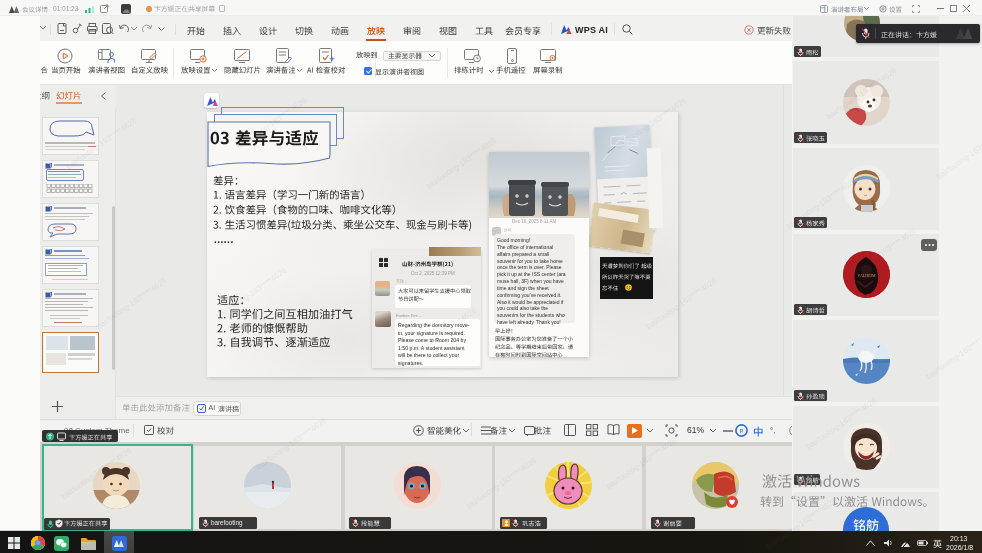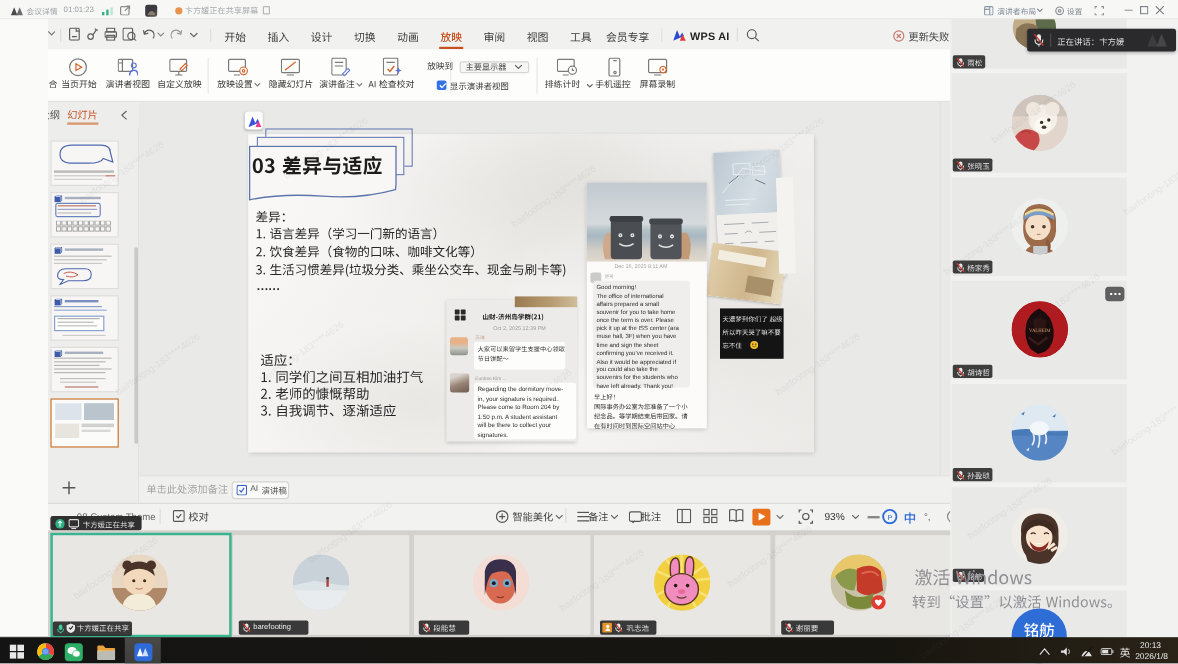--- a/index.html
+++ b/index.html
@@ -1026,21 +1026,21 @@
     </svg>
     <svg class="ab" style="left:647px;top:429px" width="6" height="4">
       <path d="M0 0 L3 3 L6 0" stroke="#666" fill="none"></path>
     </svg>
     <svg class="ab" style="left:665px;top:424px" width="13" height="13">
       <g fill="none" stroke="#555">
         <path d="M1 3 V1 H3 M10 1 H12 V3 M12 10 V12 H10 M3 12 H1 V10"></path>
         <circle cx="6.5" cy="6.5" r="2.6"></circle>
       </g>
     </svg>
-    <div class="lat" style="left:687px;top:426px;font-size:8.5px;color:#333;">93%</div>
+    <div class="lat" style="left:687px;top:426px;font-size:8.5px;color:#333;">61%</div>
     <svg class="ab" style="left:710px;top:429px" width="6" height="4">
       <path d="M0 0 L3 3 L6 0" stroke="#666" fill="none"></path>
     </svg>
     <div class="ab" style="left:723px;top:430px;width:10px;height:1.5px;background:#888"></div>
     <svg class="ab" style="left:735px;top:424px" width="13" height="13">
       <circle cx="6.5" cy="6.5" r="5.6" fill="none" stroke="#2f6bd8" stroke-width="1.6"></circle>
       <text x="6.5" y="9" text-anchor="middle" font-size="6" fill="#2f6bd8" font-family="Liberation Sans">P</text>
     </svg>
     <svg class="" style="position:absolute;left:753px;top:426.3px;overflow:visible" width="11" height="12">
       <g fill="#2f6bd8" transform="translate(0 9.66) scale(0.105 -0.105)">

